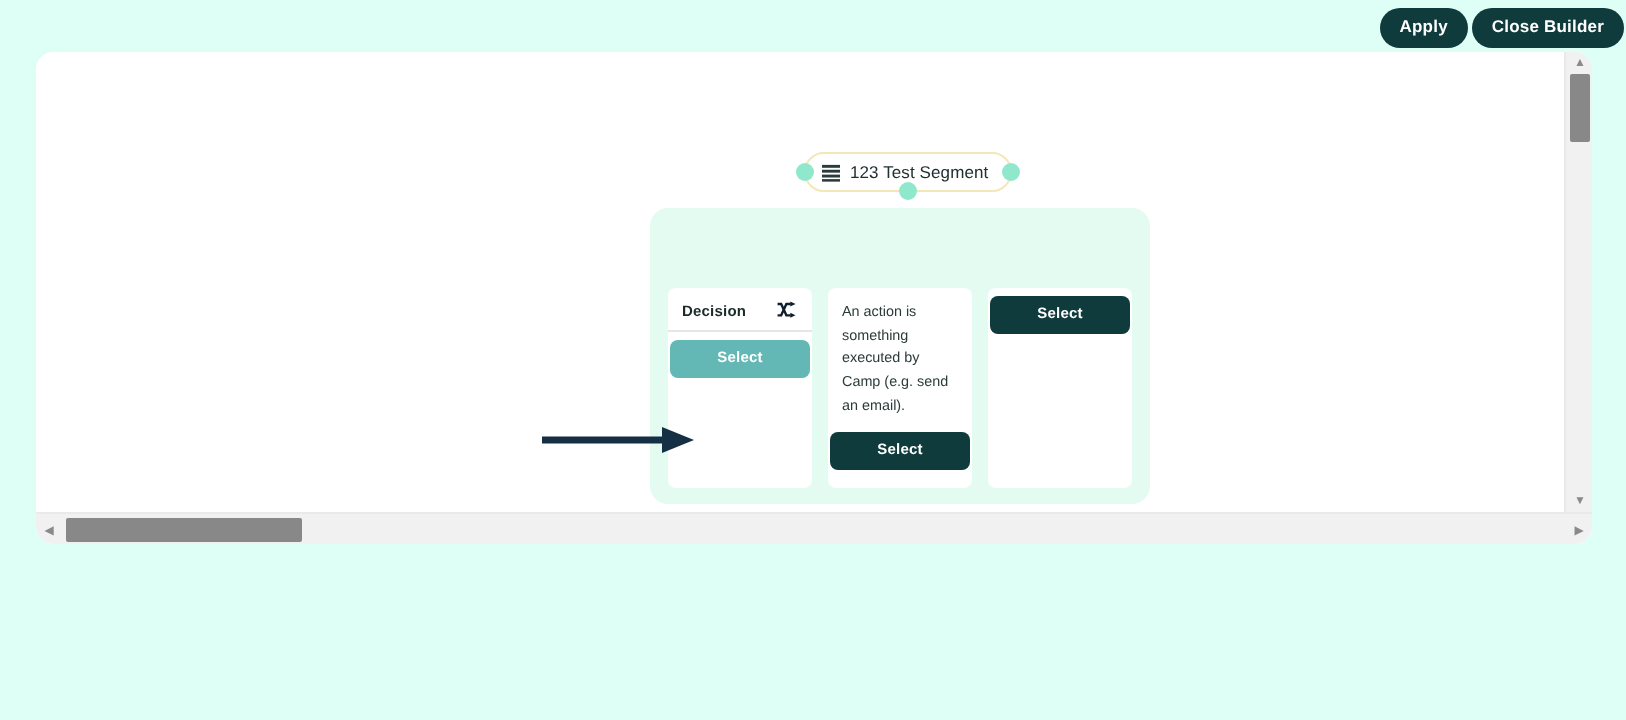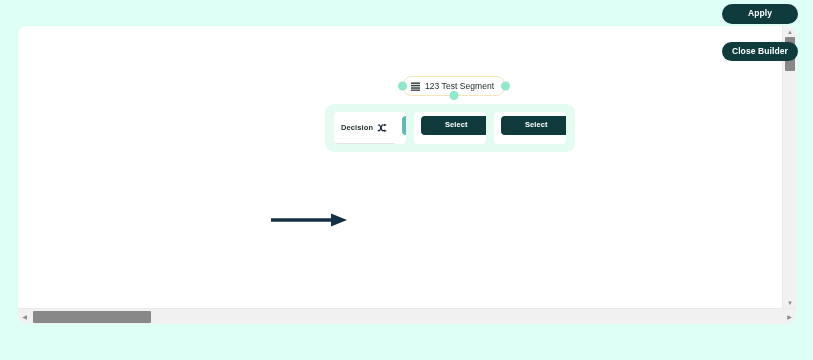--- a/index.html
+++ b/index.html
@@ -13,25 +13,24 @@
   body {
     background: #defff6;
     font-family: "Liberation Sans", sans-serif;
     position: relative;
   }
 
   
   .topbar {
     position: absolute;
     top: 4px;
-    right: 15px;
-    display: flex;
-    gap: 18px;
+    right: 1px;
+    display: flex;
+    gap: 2px;
     z-index: 40;
-    flex-direction: column;
   }
   .pill-btn {
     background: #0f3b3c;
     color: #ffffff;
     border: none;
     border-radius: 11px;
     font-family: "Liberation Sans", sans-serif;
     font-size: 8.5px;
     font-weight: bold;
     line-height: 1;
@@ -40,21 +39,21 @@
     white-space: nowrap;
     letter-spacing: 0.1px;
   }
 
   
   .canvas-frame {
     position: absolute;
     left: 18px;
     top: 26px;
     width: 778px;
-    height: 298px;
+    height: 246px;
     background: #ffffff;
     border-radius: 9px;
     overflow: hidden;
   }
 
   .canvas-scroll-area {
     position: absolute;
     left: 0;
     top: 0;
     right: 14px;
@@ -183,23 +182,24 @@
     display: flex;
     gap: 8px;
     z-index: 10;
   }
 
   .type-card {
     flex: 1;
     background: #ffffff;
     border-radius: 4px;
     display: flex;
-    flex-direction: row;
+    flex-direction: column;
     min-width: 0;
     overflow: hidden;
+    margin-top: 32px;
   }
 
   .card-head {
     display: flex;
     align-items: center;
     justify-content: space-between;
     padding: 6px 7px 5px;
     border-bottom: 1px solid #e6e6e6;
     gap: 4px;
   }
@@ -289,20 +289,21 @@
               <path d="M9.1 7.8 L12.4 9.4 L9.1 11 Z" fill="#101f2e"></path>
             </svg>
           </span>
         </div>
         <div class="card-foot">
           <button class="select-btn highlighted">Select</button>
         </div>
       </div>
 
       <div class="type-card">
+        <div class="card-body">An action is something executed by Camp (e.g. send an email).</div>
         <div class="card-foot">
           <button class="select-btn">Select</button>
         </div>
       </div>
 
       <div class="type-card">
         <div class="card-foot">
           <button class="select-btn">Select</button>
         </div>
       </div>

